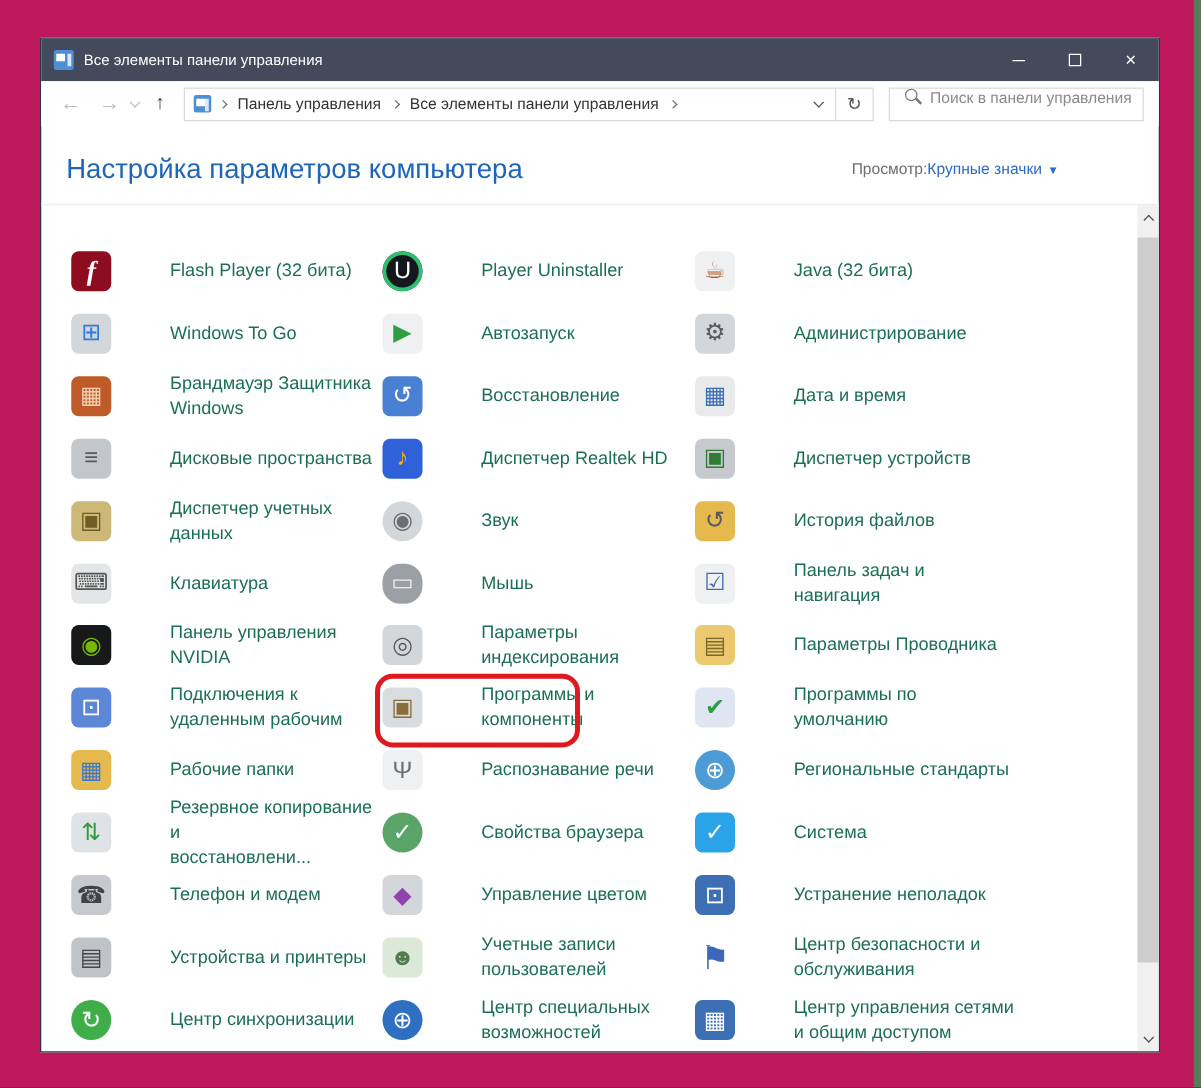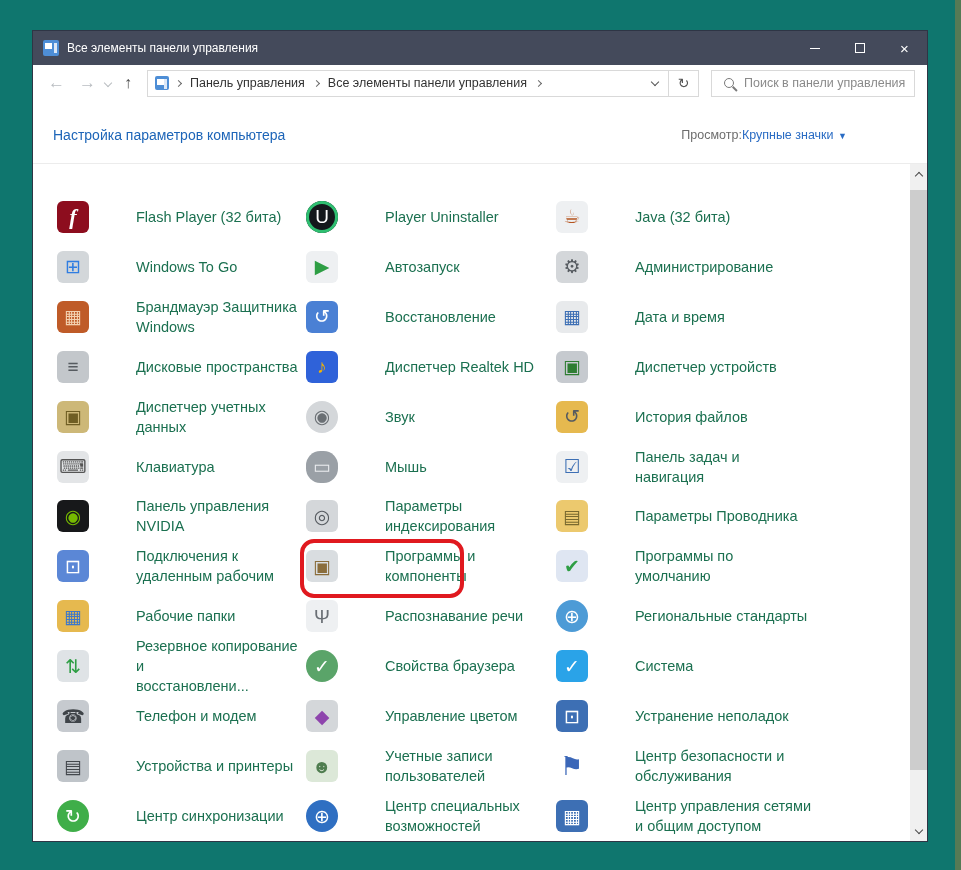--- a/index.html
+++ b/index.html
@@ -1,17 +1,17 @@
 <!DOCTYPE html>
 <html><head>
 <meta charset="utf-8">
 <style>
   html,body{margin:0;padding:0;background:#000;}
   *{box-sizing:border-box;font-family:"Liberation Sans","DejaVu Sans",sans-serif;}
-  #stage{position:relative;width:961px;height:870px;background:#0f766e;overflow:hidden;}
+  #stage{position:relative;width:961px;height:870px;background:#be185d;overflow:hidden;}
   #green-edge{position:absolute;right:0;top:0;width:6px;height:870px;background:#567a55;}
   #win{position:absolute;left:32px;top:30px;width:896px;height:812px;background:#fff;border:1px solid #2e3545;display:flex;flex-direction:column;}
   
   #titlebar{height:34px;background:#444a5b;display:flex;align-items:center;padding-left:10px;flex:0 0 auto;}
   .app-ico{width:16px;height:16px;background:#4e8ed6;border-radius:2px;position:relative;flex:0 0 auto;}
   .app-ico::after{content:"";position:absolute;left:2px;top:3px;width:7px;height:6px;background:#fff;}
   .app-ico::before{content:"";position:absolute;right:2px;top:3px;width:3px;height:10px;background:#dce8f7;}
   #titlebar .t-text{color:#fff;font-size:12px;margin-left:8px;flex:1 1 auto;}
   .winbtn{width:45px;height:34px;display:flex;align-items:center;justify-content:center;color:#fff;font-size:14px;}
   .minbar{width:10px;height:1px;background:#fff;}
@@ -23,27 +23,27 @@
   .nav-up{font-size:16px;color:#4d4d4d;padding:0 9px;}
   .chev{display:inline-block;width:6px;height:6px;border-right:1.5px solid #b9bdc1;border-bottom:1.5px solid #b9bdc1;transform:rotate(45deg);margin:0 4px 2px 2px;}
   .addr-box{flex:0 0 auto;width:552px;height:27px;border:1px solid #d9d9d9;display:flex;align-items:center;margin-left:6px;}
   .addr-box .app-ico{width:14px;height:14px;margin-left:7px;}
   .crumb{font-size:12.5px;color:#333;padding:0 2px;white-space:nowrap;}
   .crumb-sep{display:inline-block;width:5px;height:5px;border-right:1.4px solid #6a6a6a;border-bottom:1.4px solid #6a6a6a;transform:rotate(-45deg);margin:0 7px;}
   .addr-fill{flex:1 1 auto;}
   .addr-dd{width:26px;height:100%;display:flex;align-items:center;justify-content:center;}
   .addr-dd .chev{border-color:#555;margin:0 0 3px 0;}
   .addr-refresh{width:30px;height:100%;border-left:1px solid #d9d9d9;display:flex;align-items:center;justify-content:center;color:#555;font-size:14px;}
-  .search-box{flex:0 0 auto;width:204px;height:27px;border:1px solid #d9d9d9;margin-left:12px;display:flex;align-items:center;padding-left:12px;}
+  .search-box{flex:0 0 auto;width:204px;height:27px;border:1px solid #d9d9d9;margin-left:12px;display:flex;align-items:flex-start;padding-left:12px;}
   .mag{width:10px;height:10px;border:1.5px solid #7a7a7a;border-radius:50%;position:relative;flex:0 0 auto;}
   .mag::after{content:"";position:absolute;width:6px;height:1.5px;background:#7a7a7a;transform:rotate(45deg);right:-5px;bottom:-2px;}
   .search-ph{color:#8a8a8a;font-size:12.5px;margin-left:10px;white-space:nowrap;}
   
   #hdr{height:62px;display:flex;align-items:center;padding:6px 80px 0 20px;flex:0 0 auto;}
-  #hdr .h-title{font-size:14px;color:#1d65b8;flex:1 1 auto;}
+  #hdr .h-title{font-size:22px;color:#1d65b8;flex:1 1 auto;}
   .viewby{display:flex;align-items:center;}
   .viewby .vlabel{font-size:12.5px;color:#6d6d6d;}
   .viewby .vvalue{font-size:12.5px;color:#2a6cc4;}
   .viewby .varrow{font-size:9px;color:#2a6cc4;margin-left:2px;}
   
   #content{flex:1 1 auto;border-top:1px solid #ececec;position:relative;display:flex;padding:28px 20px 0 24px;overflow:hidden;}
   .col{display:flex;flex-direction:column;}
   .col1{width:249px;} .col2{width:250px;} .col3{width:300px;}
   .item{height:50px;display:flex;align-items:center;gap:8px;position:relative;}
   .ico{width:32px;height:32px;border-radius:6px;display:flex;align-items:center;justify-content:center;font-size:19px;flex:0 0 auto;line-height:1;}

